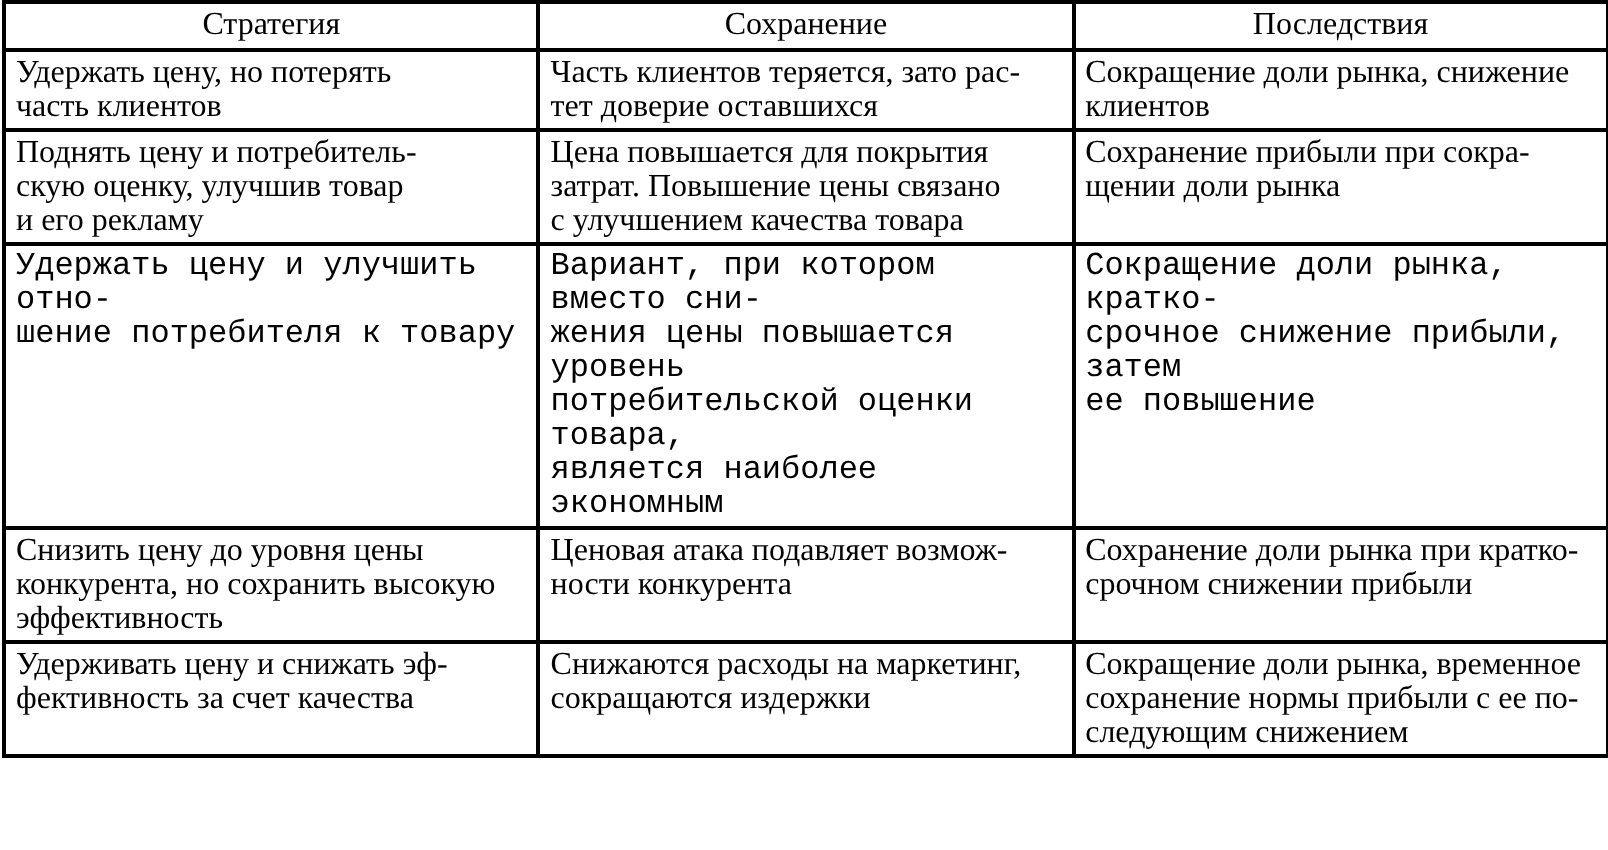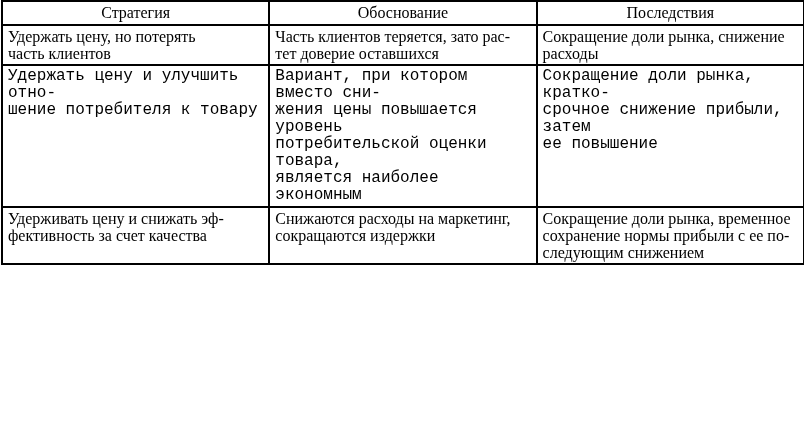--- a/index.html
+++ b/index.html
@@ -57,43 +57,62 @@
 <div class="page">
   <table class="doc-table">
     <colgroup>
       <col>
         <col>
         <col>
     </colgroup>
     <thead>
       <tr>
         <th>Стратегия</th>
-        <th>Обоснование</th>
+        <th>Сохранение</th>
         <th>Последствия</th>
       </tr>
     </thead>
     <tbody>
       <tr class="r1">
         <td>Удержать цену, но потерять
 часть клиентов</td>
         <td>Часть клиентов теряется, зато рас-
 тет доверие оставшихся</td>
         <td>Сокращение доли рынка, снижение
-расходы</td>
+клиентов</td>
+      </tr>
+      <tr class="r2">
+        <td>Поднять цену и потребитель-
+скую оценку, улучшив товар
+и его рекламу</td>
+        <td>Цена повышается для покрытия
+затрат. Повышение цены связано
+с улучшением качества товара</td>
+        <td>Сохранение прибыли при сокра-
+щении доли рынка</td>
       </tr>
       <tr class="r3">
         <td>Удержать цену и улучшить отно-
 шение потребителя к товару</td>
         <td>Вариант, при котором вместо сни-
 жения цены повышается уровень
 потребительской оценки товара,
 является наиболее экономным</td>
         <td>Сокращение доли рынка, кратко-
 срочное снижение прибыли, затем
 ее повышение</td>
+      </tr>
+      <tr class="r5">
+        <td>Снизить цену до уровня цены
+конкурента, но сохранить высокую
+эффективность</td>
+        <td>Ценовая атака подавляет возмож-
+ности конкурента</td>
+        <td>Сохранение доли рынка при кратко-
+срочном снижении прибыли</td>
       </tr>
       <tr class="r7">
         <td>Удерживать цену и снижать эф-
 фективность за счет качества</td>
         <td>Снижаются расходы на маркетинг,
 сокращаются издержки</td>
         <td>Сокращение доли рынка, временное
 сохранение нормы прибыли с ее по-
 следующим снижением</td>
       </tr>

